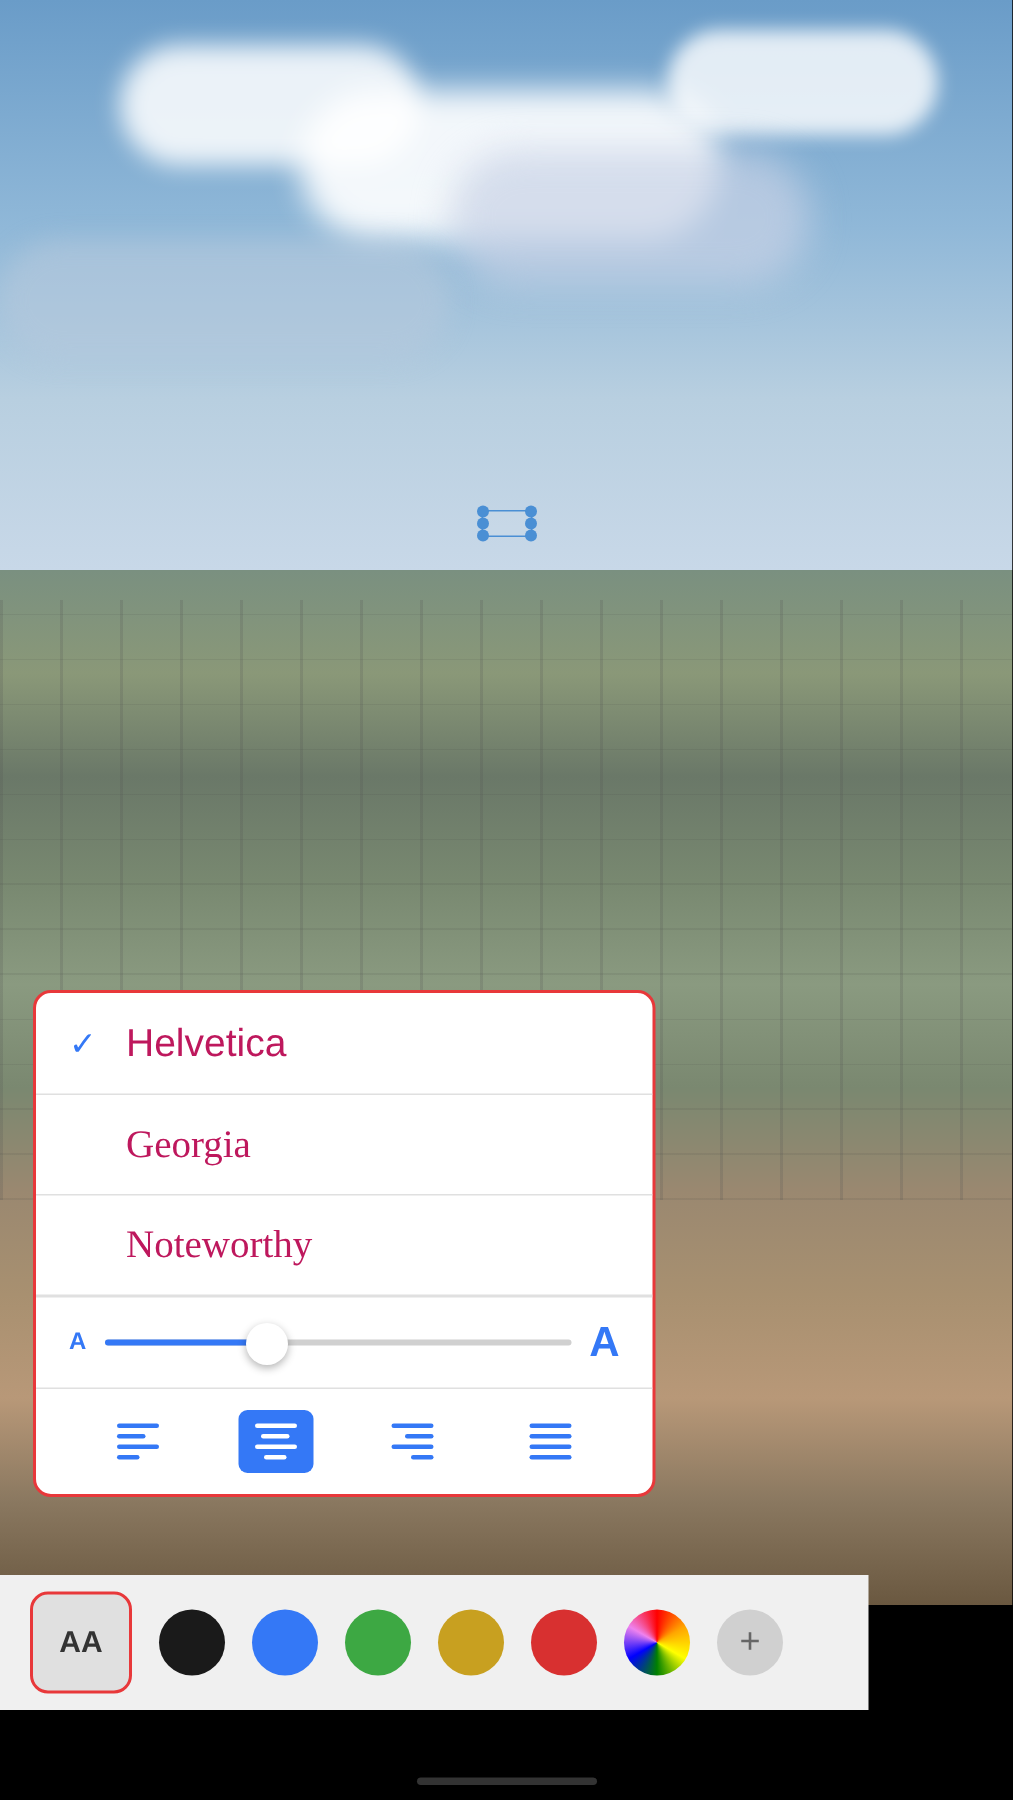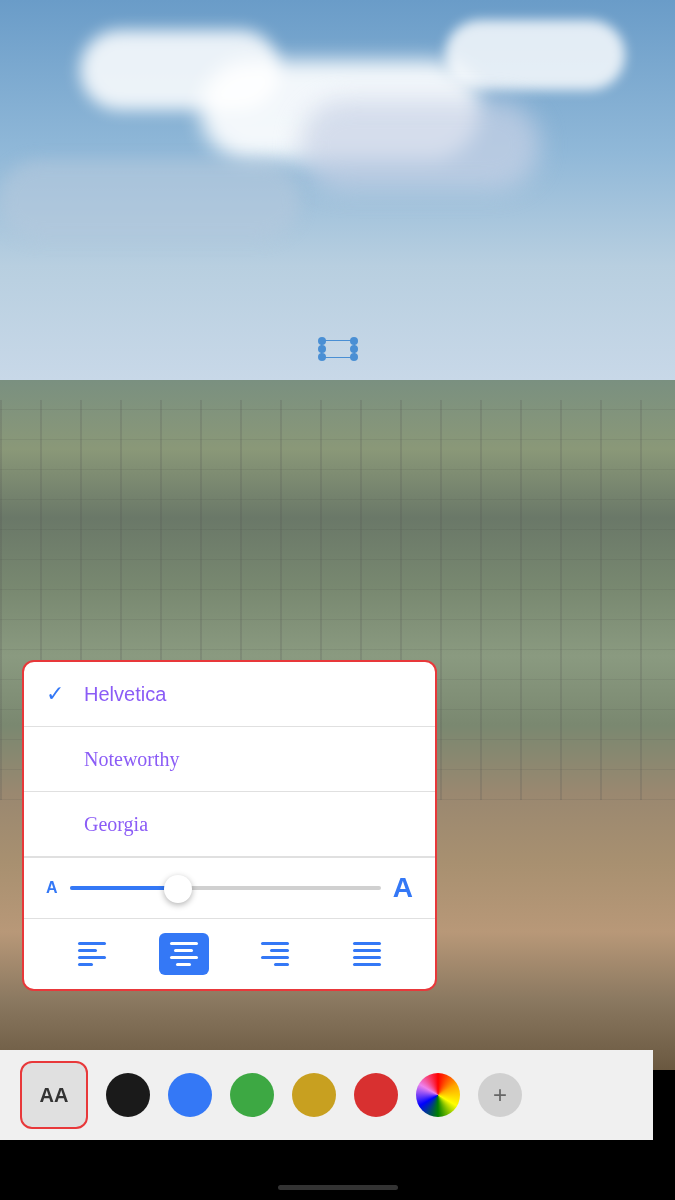--- a/index.html
+++ b/index.html
@@ -168,22 +168,22 @@
     }
 
     .font-checkmark {
       color: #3478f6;
       font-size: 22px;
       margin-right: 18px;
       width: 20px;
     }
 
     .font-name {
-      font-size: 20px;
-      color: #8b5cf6;
+      font-size: 26px;
+      color: #be185d;
     }
 
     .font-name.helvetica { font-family: Helvetica, Arial, sans-serif; }
     .font-name.georgia { font-family: Georgia, serif; }
     .font-name.noteworthy { font-family: 'Noteworthy', 'Comic Sans MS', cursive; }
 
     
     .size-slider-row {
       display: flex;
       align-items: center;
@@ -288,21 +288,21 @@
     .align-justify .align-line:nth-child(1) { width: 100%; }
     .align-justify .align-line:nth-child(2) { width: 100%; }
     .align-justify .align-line:nth-child(3) { width: 100%; }
     .align-justify .align-line:nth-child(4) { width: 100%; }
 
     
     .bottom-toolbar {
       position: absolute;
       bottom: 60px;
       left: 0;
-      width: 653px;
+      width: 579px;
       height: 90px;
       background: #f0f0f0;
       display: flex;
       align-items: center;
       padding: 0 20px;
       gap: 18px;
     }
 
     .toolbar-aa-btn {
       width: 68px;
@@ -399,26 +399,26 @@
 
 <div class="font-picker">
 
   <div class="font-option">
     <span class="font-checkmark">✓</span>
     <span class="font-name helvetica">Helvetica</span>
   </div>
 
   <div class="font-option">
     <span class="font-checkmark" style="color:transparent">✓</span>
-    <span class="font-name noteworthy">Noteworthy</span>
+    <span class="font-name georgia">Georgia</span>
   </div>
 
   <div class="font-option">
     <span class="font-checkmark" style="color:transparent">✓</span>
-    <span class="font-name georgia">Georgia</span>
+    <span class="font-name noteworthy">Noteworthy</span>
   </div>
 
   <div class="size-slider-row">
     <span class="size-label-small" style="font-size:16px; font-weight:600;">A</span>
     <div class="slider-track">
       <div class="slider-fill"></div>
       <div class="slider-thumb"></div>
     </div>
     <span class="size-label-large" style="font-size:28px; font-weight:600;">A</span>
   </div>

